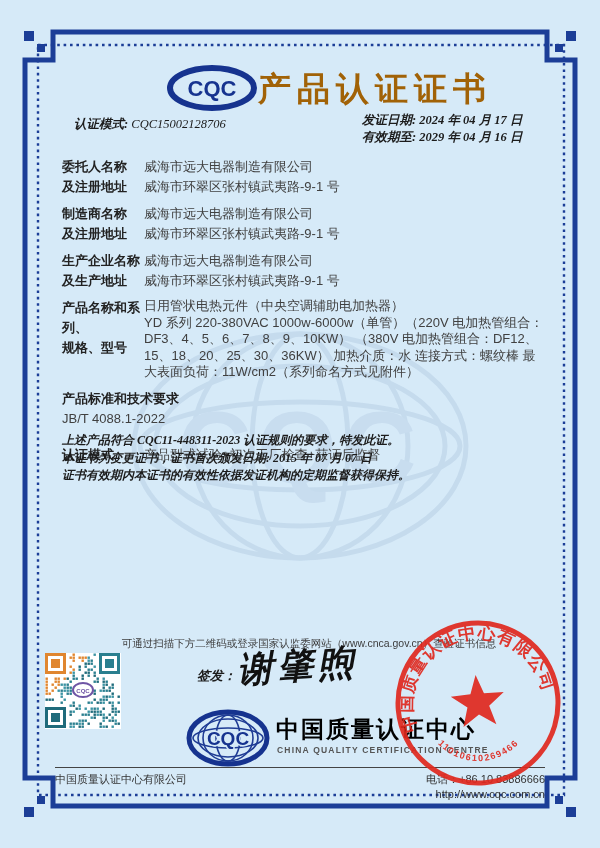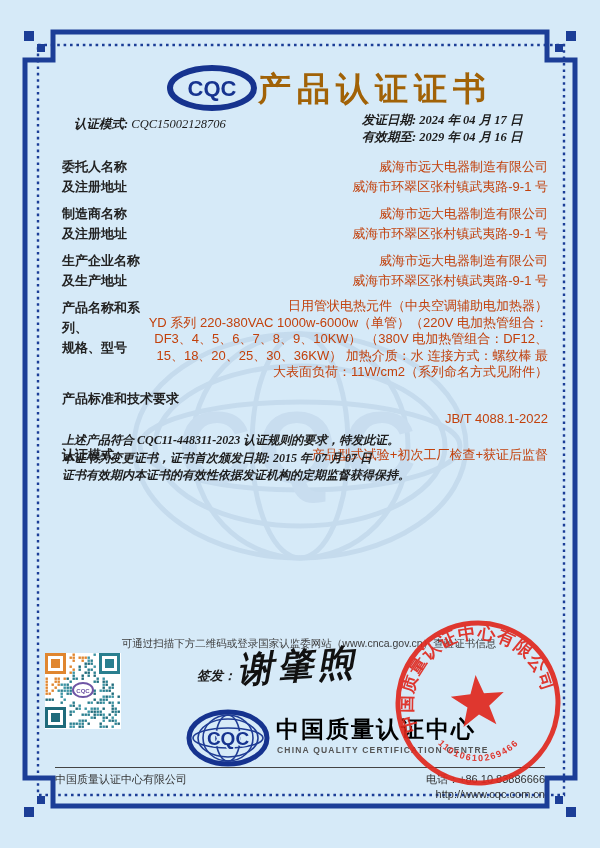--- a/index.html
+++ b/index.html
@@ -15,21 +15,21 @@
   
   .logo-top{left:165px;top:64px;}
   .title{left:258px;top:67px;font-size:33px;font-weight:bold;color:#a16207;letter-spacing:6px;white-space:nowrap;}
   .kai{font-family:"Liberation Serif","DejaVu Serif",serif;font-style:italic;font-weight:bold;color:#1c1c1c;}
   .certno{left:74px;top:116px;font-size:12.5px;}
   .dates{left:362px;top:112px;font-size:12.5px;line-height:17px;white-space:nowrap;}
   
   .fields{left:62px;top:157px;width:486px;font-size:13px;}
   .frow{display:flex;margin-bottom:10px;}
   .fl{width:82px;flex:none;font-weight:bold;line-height:20px;color:#222;}
-  .fv{flex:1;line-height:20px;color:#c2410c;text-align:right;}
+  .fv{flex:1;line-height:20px;color:#404040;}
   .party{height:40px;margin-bottom:7px;}
   .prod .fv{line-height:16.5px;}
   .prod{margin-top:6px;margin-bottom:2px;}
   .std{margin-top:8px;margin-bottom:2px;flex-direction:column;}
   .mode{margin-top:16px;}
   
   .statement{left:62px;top:432px;font-size:12px;line-height:17.5px;white-space:nowrap;}
   
   .verify{left:0;top:637px;width:100%;text-align:center;font-size:10.5px;color:#3c3c3c;padding-left:18px;box-sizing:border-box;}
   

